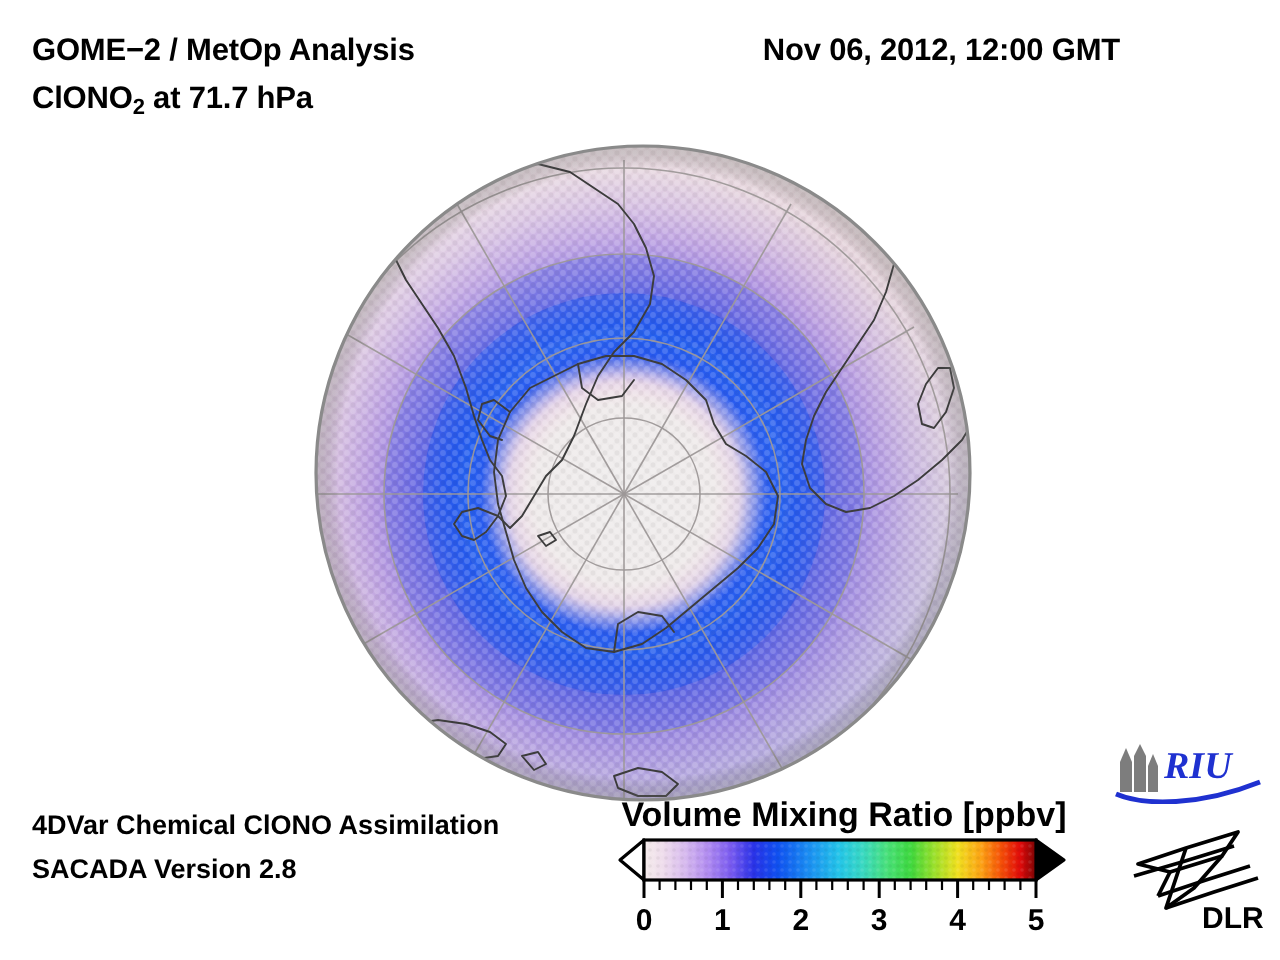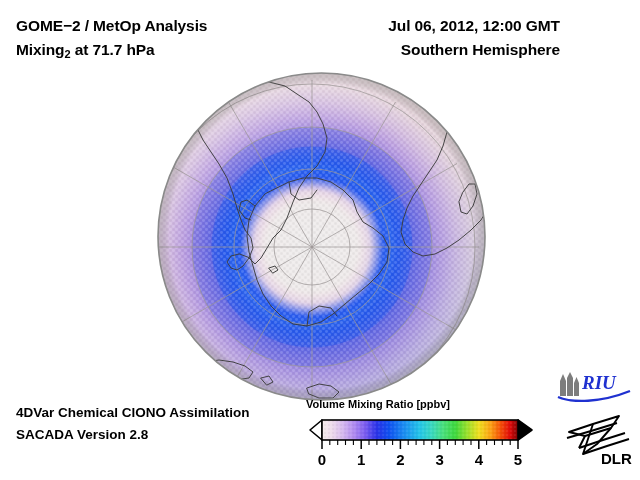--- a/index.html
+++ b/index.html
@@ -80,21 +80,22 @@
     left: 306px;
     top: 398px;
     width: 232px;
     height: 72px;
   }
   #cb-title {
     position: absolute;
     left: 0;
     top: 0;
     width: 232px;
-    font-size: 11px;
+    text-align: center;
+    font-size: 17px;
     font-weight: bold;
     white-space: nowrap;
   }
   #cb-svg {
     position: absolute;
     left: 0;
     top: 20px;
   }
   .cb-tick-label {
     font-family: "Liberation Sans", sans-serif;
@@ -119,25 +120,24 @@
     width: 70px;
     height: 54px;
   }
 </style>
 </head>
 <body>
 
 <div class="hdr">
   <div class="hdr-left">
     <div class="hdr-line">GOME−2 / MetOp Analysis</div>
-    <div class="hdr-line"><span>Mixing</span><span class="sub">2</span><span> at 71.7 hPa</span></div>
+    <div class="hdr-line"><span>ClONO</span><span class="sub">2</span><span> at 71.7 hPa</span></div>
   </div>
   <div class="hdr-right">
-    <div class="hdr-line">Jul 06, 2012, 12:00 GMT</div>
-    <div class="hdr-line">Southern Hemisphere</div>
+    <div class="hdr-line">Nov 06, 2012, 12:00 GMT</div>
   </div>
 </div>
 
 <div id="globe-wrap">
   <svg id="globe-svg" viewBox="0 0 329 329" xmlns="http://www.w3.org/2000/svg">
     <defs>
       <clipPath id="diskClip">
         <circle cx="164.5" cy="164.5" r="163.5"></circle>
       </clipPath>
 

